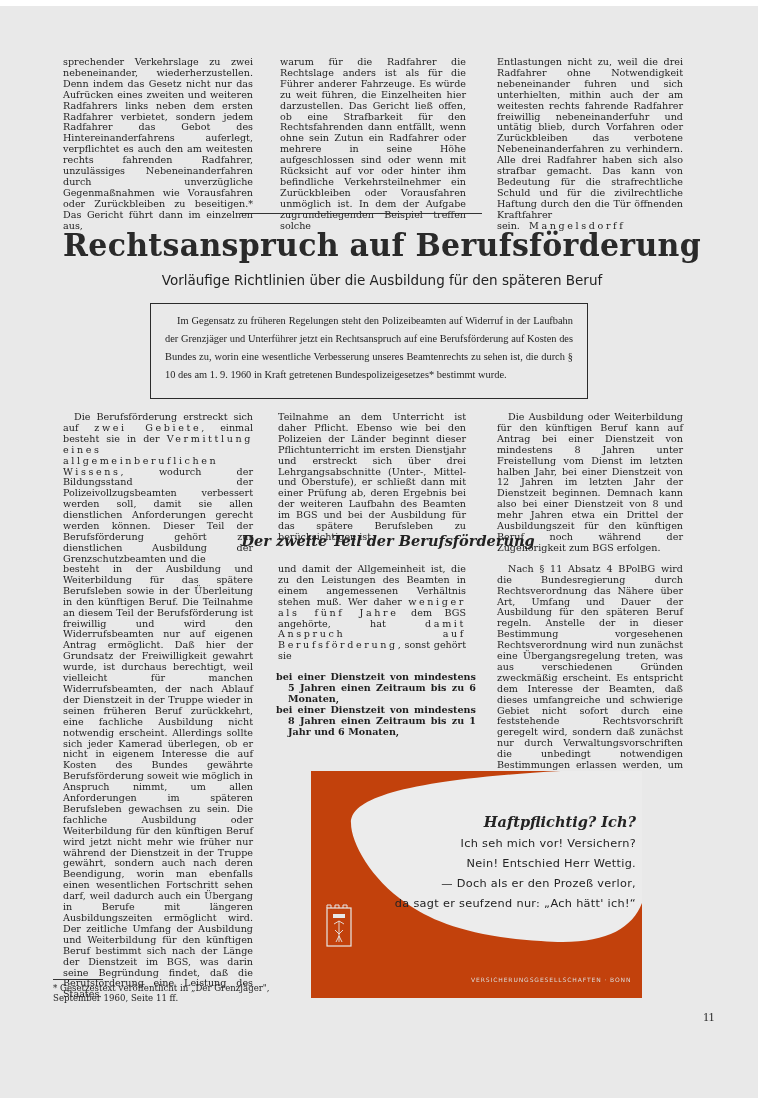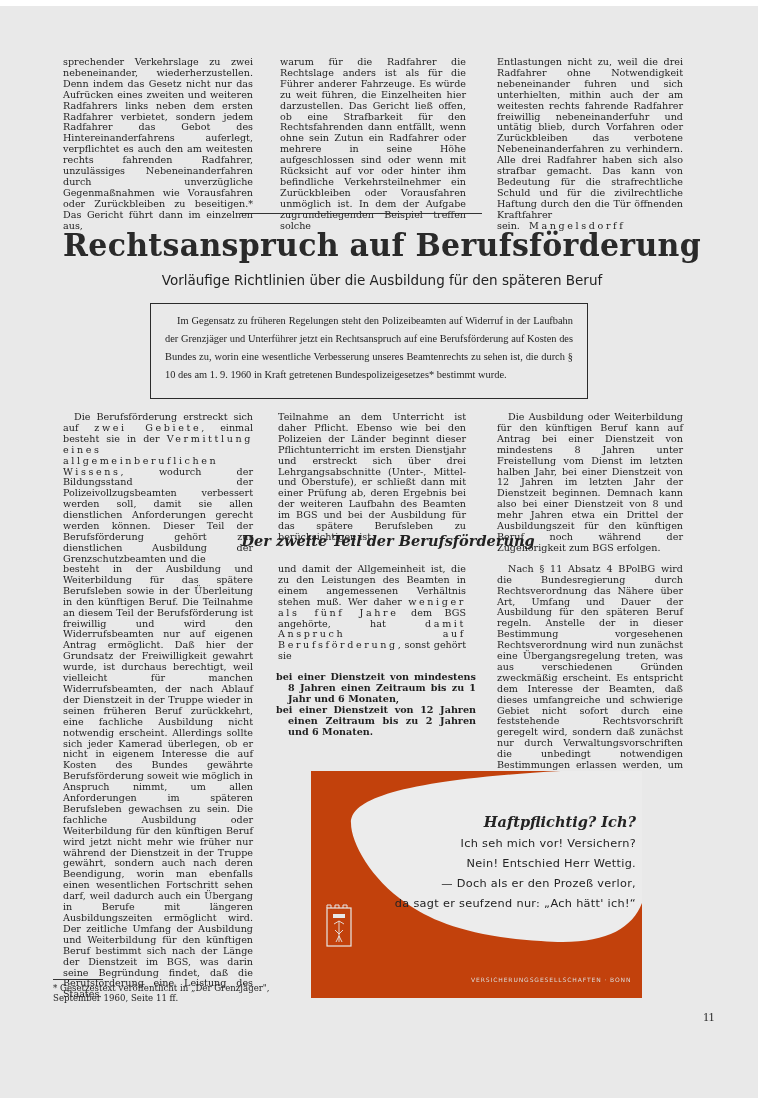--- a/index.html
+++ b/index.html
@@ -74,22 +74,22 @@
 </div>
 
 <div class="section-head">Der zweite Teil der Berufsförderung</div>
 
 <div class="col" style="left:53px; top:554px; width:210px;">
   <p>besteht in der Ausbildung und Weiterbildung für das spätere Berufsleben sowie in der Überleitung in den künftigen Beruf. Die Teilnahme an diesem Teil der Berufsförderung ist freiwillig und wird den Widerrufsbeamten nur auf eigenen Antrag ermöglicht. Daß hier der Grundsatz der Freiwilligkeit gewahrt wurde, ist durchaus berechtigt, weil vielleicht für manchen Widerrufsbeamten, der nach Ablauf der Dienstzeit in der Truppe wieder in seinen früheren Beruf zurückkehrt, eine fachliche Ausbildung nicht notwendig erscheint. Allerdings sollte sich jeder Kamerad überlegen, ob er nicht in eigenem Interesse die auf Kosten des Bundes gewährte Berufsförderung soweit wie möglich in Anspruch nimmt, um allen Anforderungen im späteren Berufsleben gewachsen zu sein. Die fachliche Ausbildung oder Weiterbildung für den künftigen Beruf wird jetzt nicht mehr wie früher nur während der Dienstzeit in der Truppe gewährt, sondern auch nach deren Beendigung, worin man ebenfalls einen wesentlichen Fortschritt sehen darf, weil dadurch auch ein Übergang in Berufe mit längeren Ausbildungszeiten ermöglicht wird. Der zeitliche Umfang der Ausbildung und Weiterbildung für den künftigen Beruf bestimmt sich nach der Länge der Dienstzeit im BGS, was darin seine Begründung findet, daß die Berufsförderung eine Leistung des Staates</p>
 </div>
 <div class="col" style="left:268px; top:554px; width:208px;">
   <p><span>und damit der Allgemeinheit ist, die zu den Leistungen des Beamten in einem angemessenen Verhältnis stehen muß. Wer daher</span> <span class="sp">weniger als fünf Jahre</span> <span>dem BGS angehörte, hat</span> <span class="sp">damit Anspruch auf Berufsförderung</span><span>, sonst gehört sie</span></p>
   <ul class="bullets">
+    <li>bei einer Dienstzeit von mindestens 5 Jahren einen Zeitraum bis zu 6 Monaten,</li>
     <li>bei einer Dienstzeit von mindestens 8 Jahren einen Zeitraum bis zu 1 Jahr und 6 Monaten,</li>
-    <li>bei einer Dienstzeit von 12 Jahren einen Zeitraum bis zu 2 Jahren und 6 Monaten.</li>
   </ul>
 </div>
 
 <div class="footnote-rule"></div>
 <div class="footnote">* Gesetzestext veröffentlicht in „Der Grenzjäger", September 1960, Seite 11 ff.</div>
 
 <div class="ad">
   <svg class="shape" width="331" height="224" viewBox="0 0 331 224">
     <path d="M 250 0 L 331 0 L 331 132 C 320 160 290 175 230 170 C 160 166 120 150 95 132 C 60 108 40 72 40 52 C 40 30 80 10 250 0 Z" fill="#ececec"></path>
   </svg>

